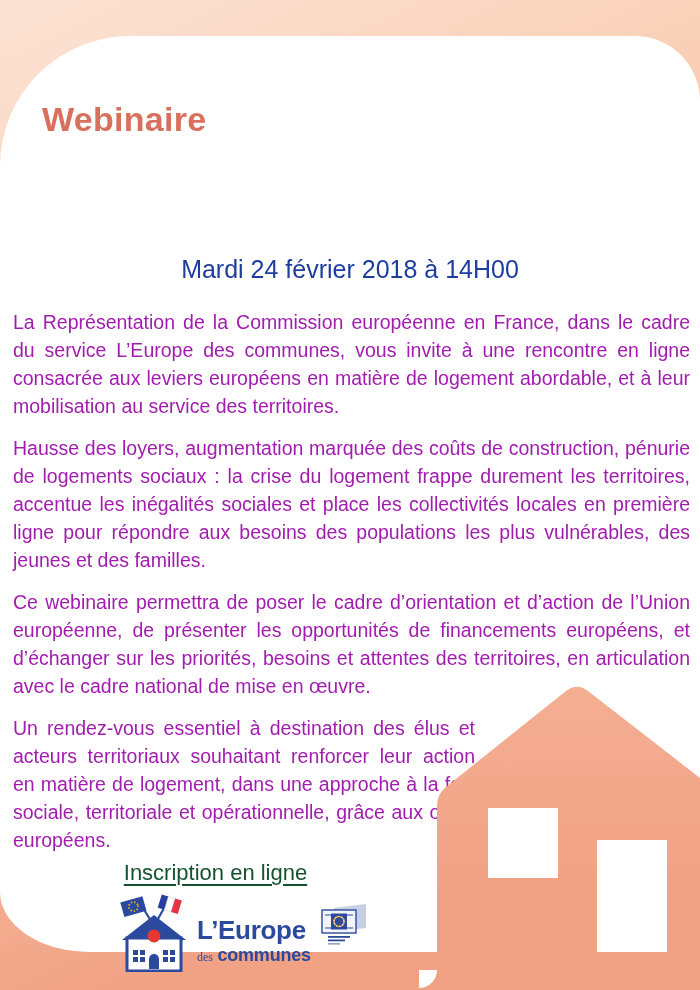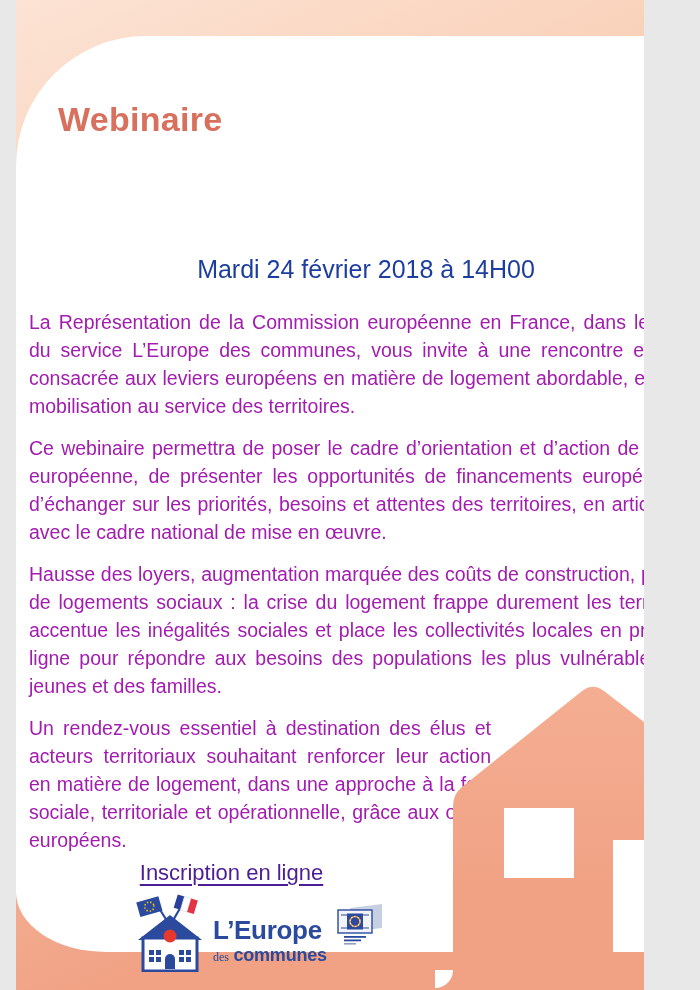--- a/index.html
+++ b/index.html
@@ -1,24 +1,23 @@
 <!DOCTYPE html>
 <html><head>
 <meta charset="utf-8">
 <style>
   * { margin: 0; padding: 0; box-sizing: border-box; }
   html, body { background: #e8e8e8; }
   .poster {
     position: relative;
-    width: 628px;
+    width: 700px;
     height: 990px;
     overflow: hidden;
     font-family: "Liberation Sans", sans-serif;
     background: linear-gradient(155deg, #fce3d4 0%, #f8cbb0 35%, #f1a285 80%, #f1a285 100%);
-    margin-left: 16px;
   }
   .card {
     position: absolute;
     left: 0;
     top: 36px;
     width: 700px;
     height: 916px;
     background: #ffffff;
     border-radius: 130px 65px 0 90px / 130px 65px 0 60px;
   }
@@ -64,21 +63,21 @@
   }
   .body-text p { margin: 0 0 14px 0; }
   .body-text p.wrap-house { width: 462px; }
   .reg-link {
     position: absolute;
     left: 0;
     top: 824px;
     width: 412px;
     text-align: center;
     font-size: 22px;
-    color: #4c1d95;
+    color: #14532d;
     text-decoration: underline;
     text-underline-offset: 4px;
     text-decoration-thickness: 2px;
     cursor: pointer;
     padding-left: 19px;
   }
   .logo-row {
     position: absolute;
     left: 120px;
     top: 858px;
@@ -117,22 +116,22 @@
 
   <div class="card">
 
     <div class="kicker">Webinaire</div>
 
 
     <div class="date">Mardi 24 février 2018 à 14H00</div>
 
     <div class="body-text">
       <p>La Représentation de la Commission européenne en France, dans le cadre du service L’Europe des communes, vous invite à une rencontre en ligne consacrée aux leviers européens en matière de logement abordable, et à leur mobilisation au service des territoires.</p>
+      <p>Hausse des loyers, augmentation marquée des coûts de construction, pénurie de logements sociaux : la crise du logement frappe durement les territoires, accentue les inégalités sociales et place les collectivités locales en première ligne pour répondre aux besoins des populations les plus vulnérables, des jeunes et des familles.</p>
       <p>Ce webinaire permettra de poser le cadre d’orientation et d’action de l’Union européenne, de présenter les opportunités de financements européens, et d’échanger sur les priorités, besoins et attentes des territoires, en articulation avec le cadre national de mise en œuvre.</p>
-      <p>Hausse des loyers, augmentation marquée des coûts de construction, pénurie de logements sociaux : la crise du logement frappe durement les territoires, accentue les inégalités sociales et place les collectivités locales en première ligne pour répondre aux besoins des populations les plus vulnérables, des jeunes et des familles.</p>
       <p class="wrap-house">Un rendez-vous essentiel à destination des élus et acteurs territoriaux souhaitant renforcer leur action en matière de logement, dans une approche à la fois sociale, territoriale et opérationnelle, grâce aux outils européens.</p>
     </div>
 
     <a class="reg-link">Inscription en ligne</a>
 
     <div class="logo-row">
 
       <svg width="68" height="78" viewBox="0 0 68 78">
 
         <line x1="33" y1="30" x2="21" y2="11" stroke="#2b4a9e" stroke-width="2.2"></line>

